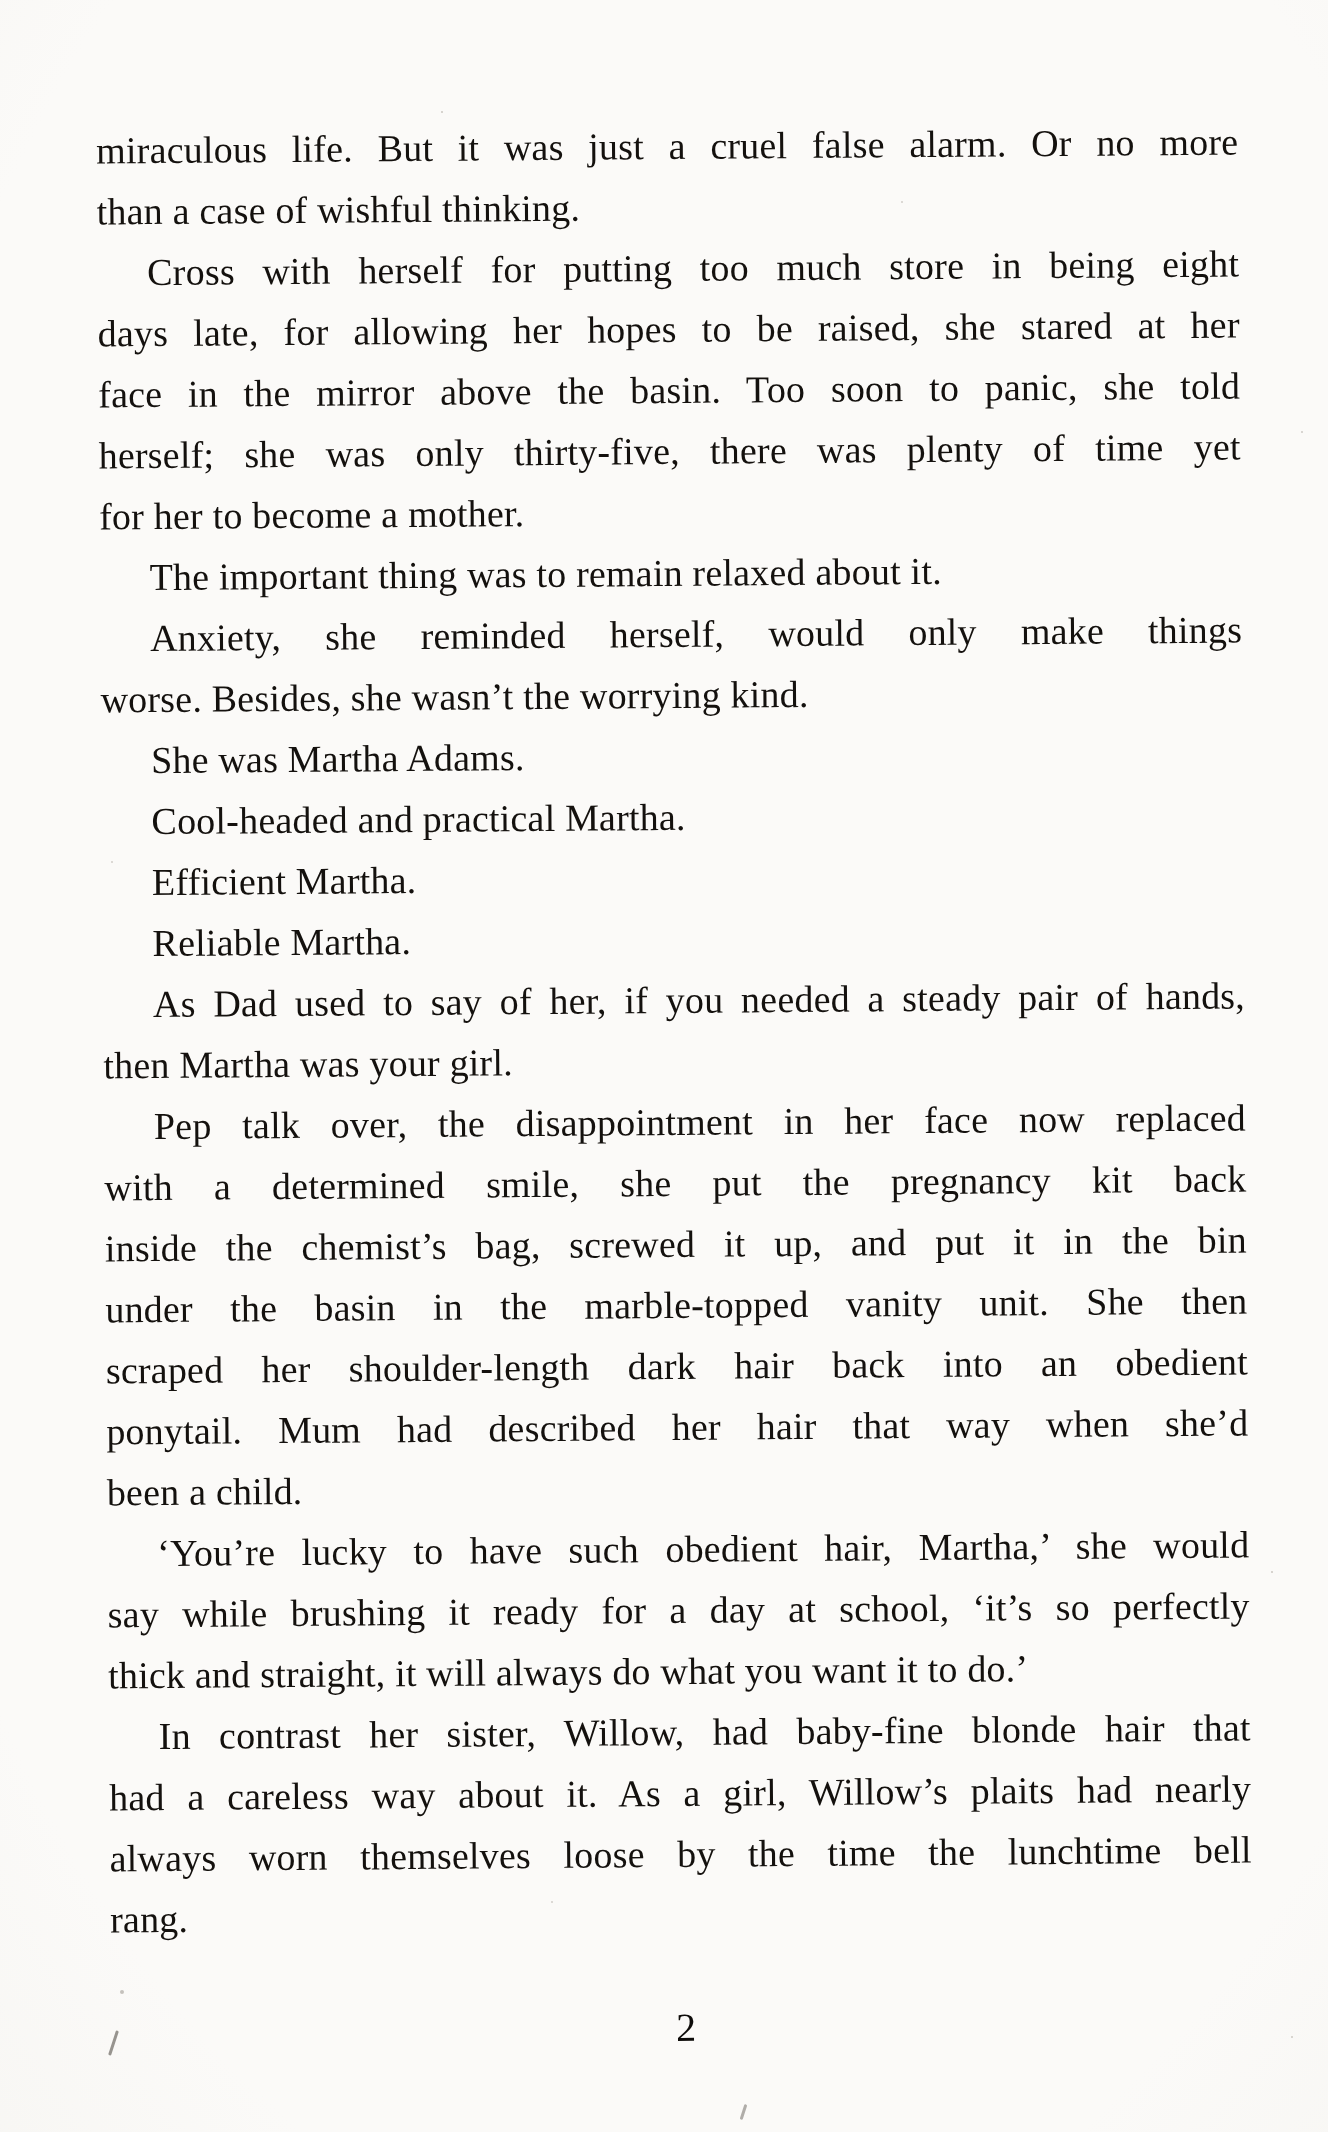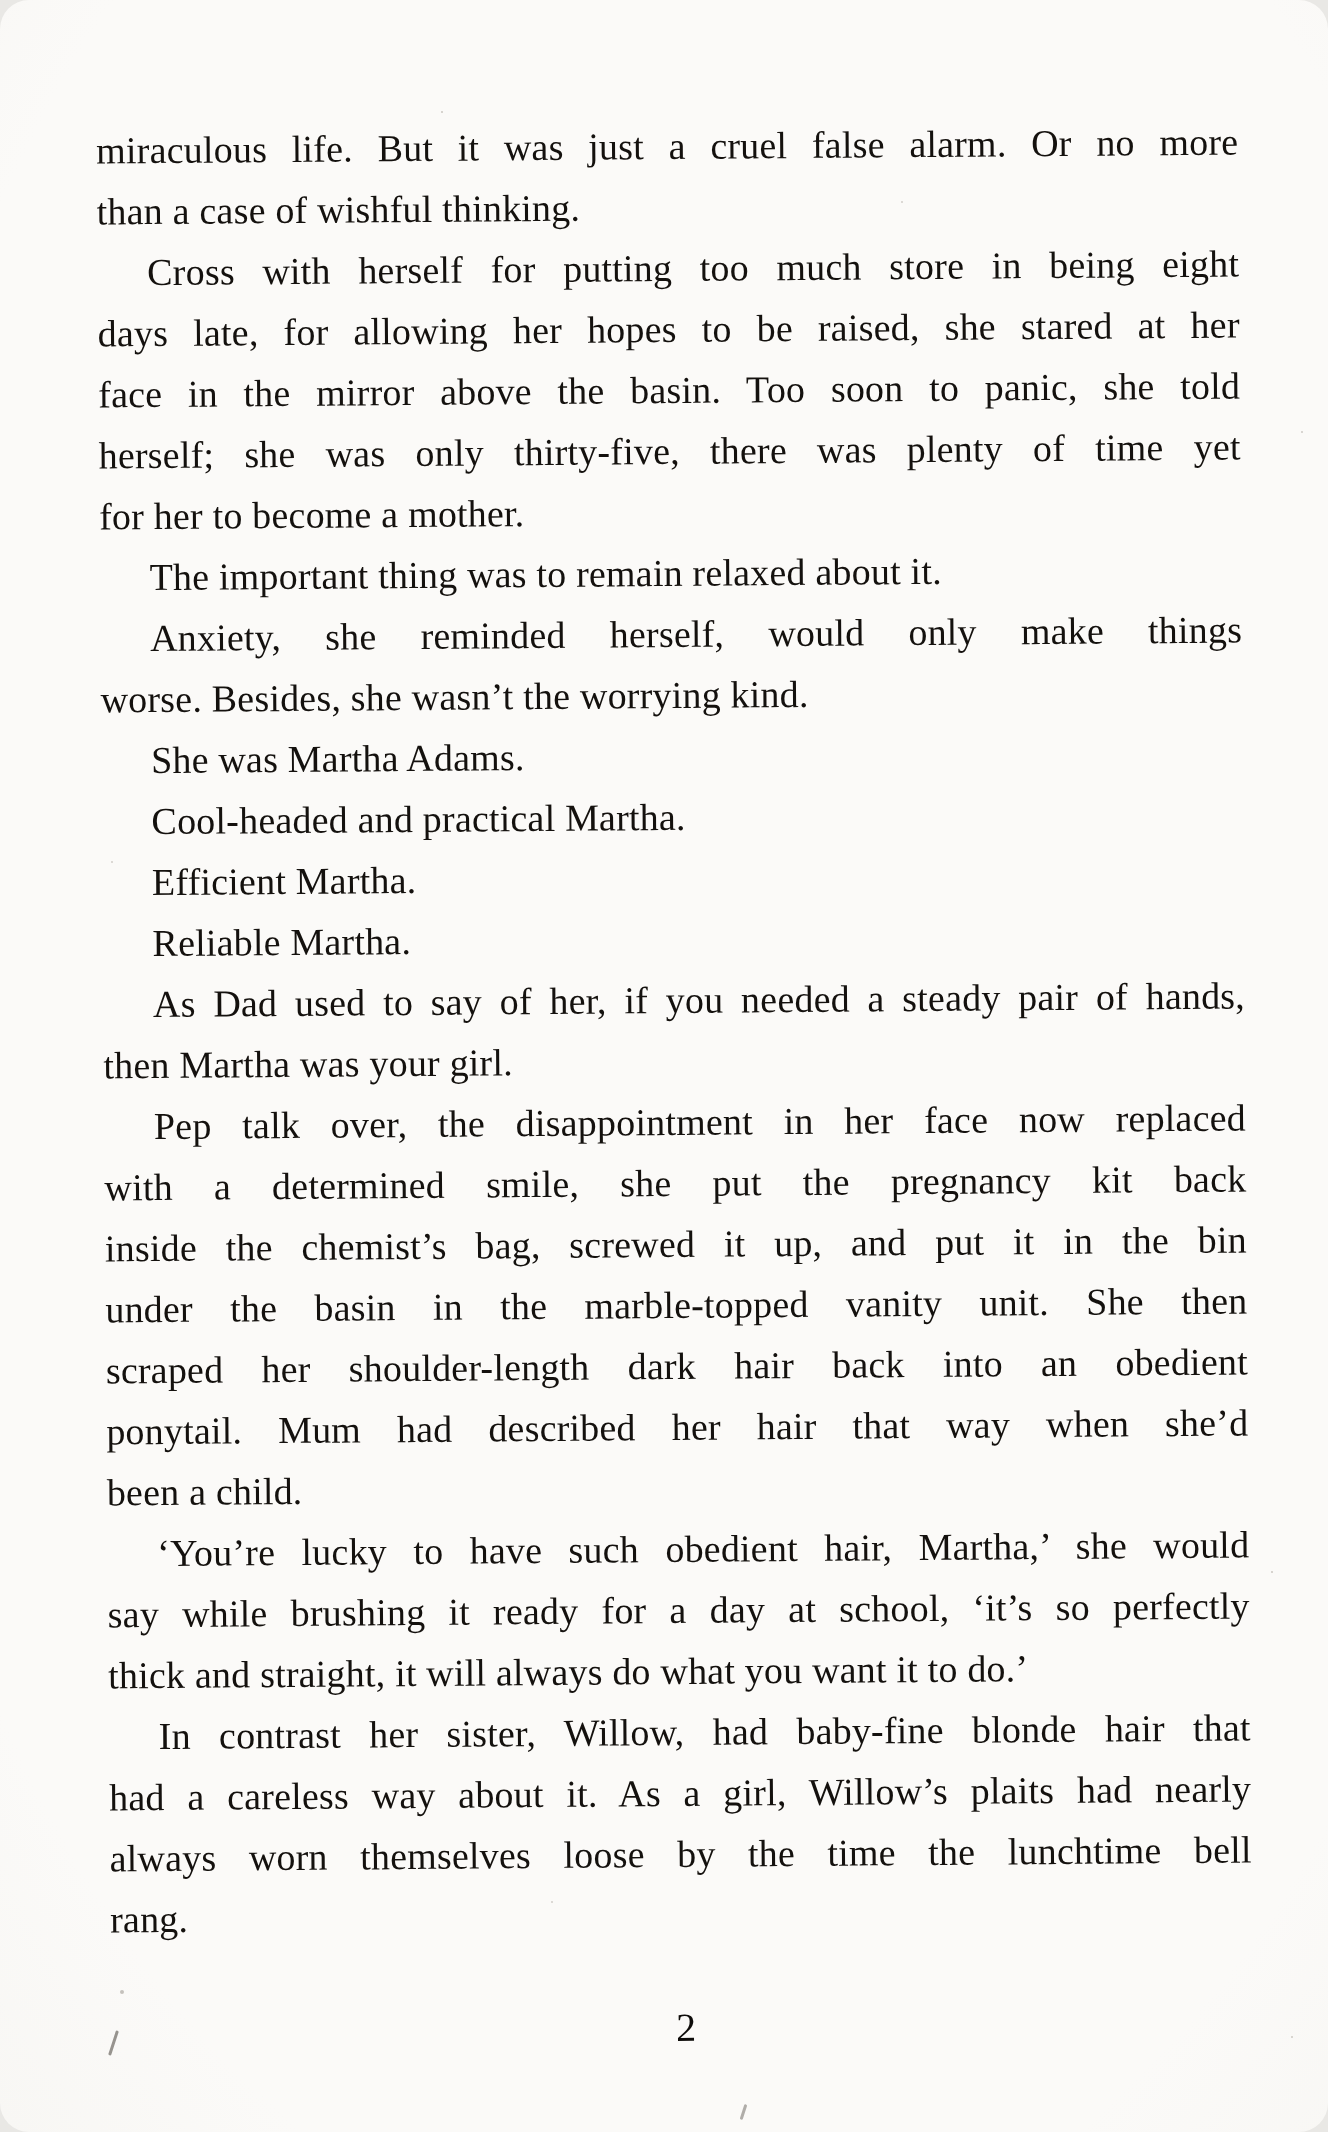--- a/index.html
+++ b/index.html
@@ -10,21 +10,20 @@
   .scan-page {
     position: relative;
     width: 1328px;
     height: 2132px;
     margin: 0 auto;
     background:
       radial-gradient(ellipse 1400px 2200px at 52% 45%, #fbfaf8 60%, #f3f2ee 92%, #eceae6 100%);
     overflow: hidden;
     font-family: "Liberation Serif", "DejaVu Serif", serif;
     color: #14110e;
-    border-radius: 29px;
   }
   
   .text-block {
     position: absolute;
     left: 96px;
     top: 116px;
     width: 1142px;
     font-size: 38px;
     line-height: 61px;
     transform: rotate(-0.45deg);

